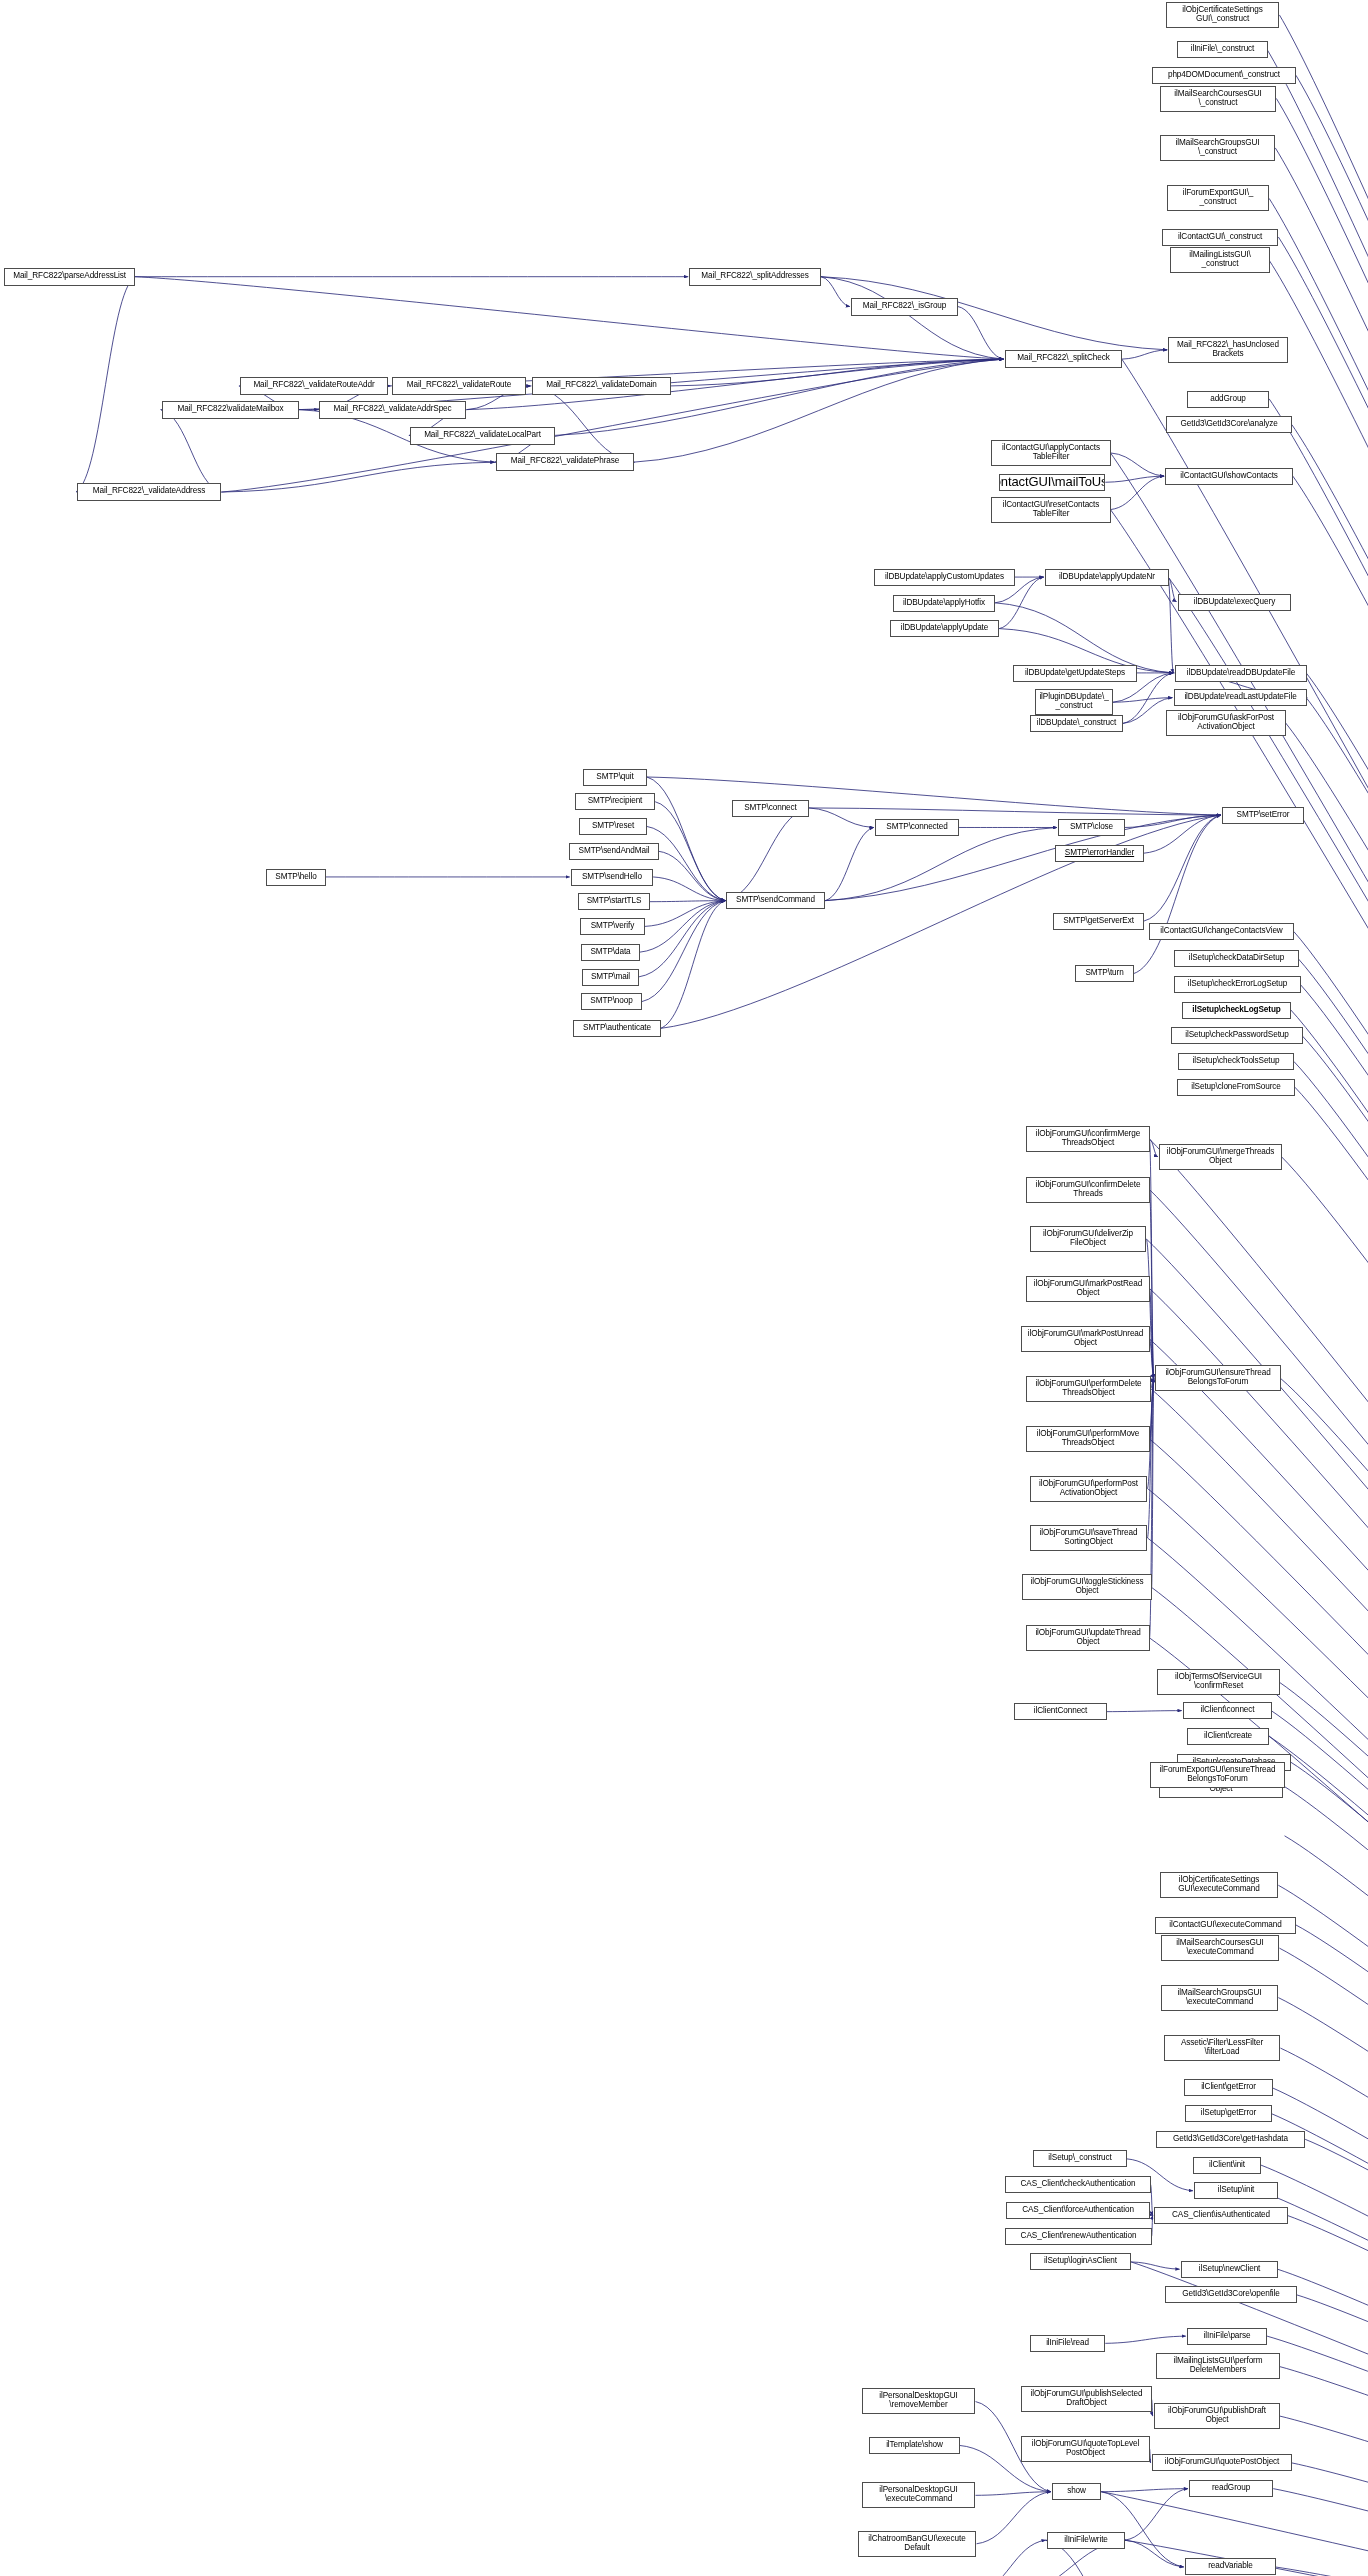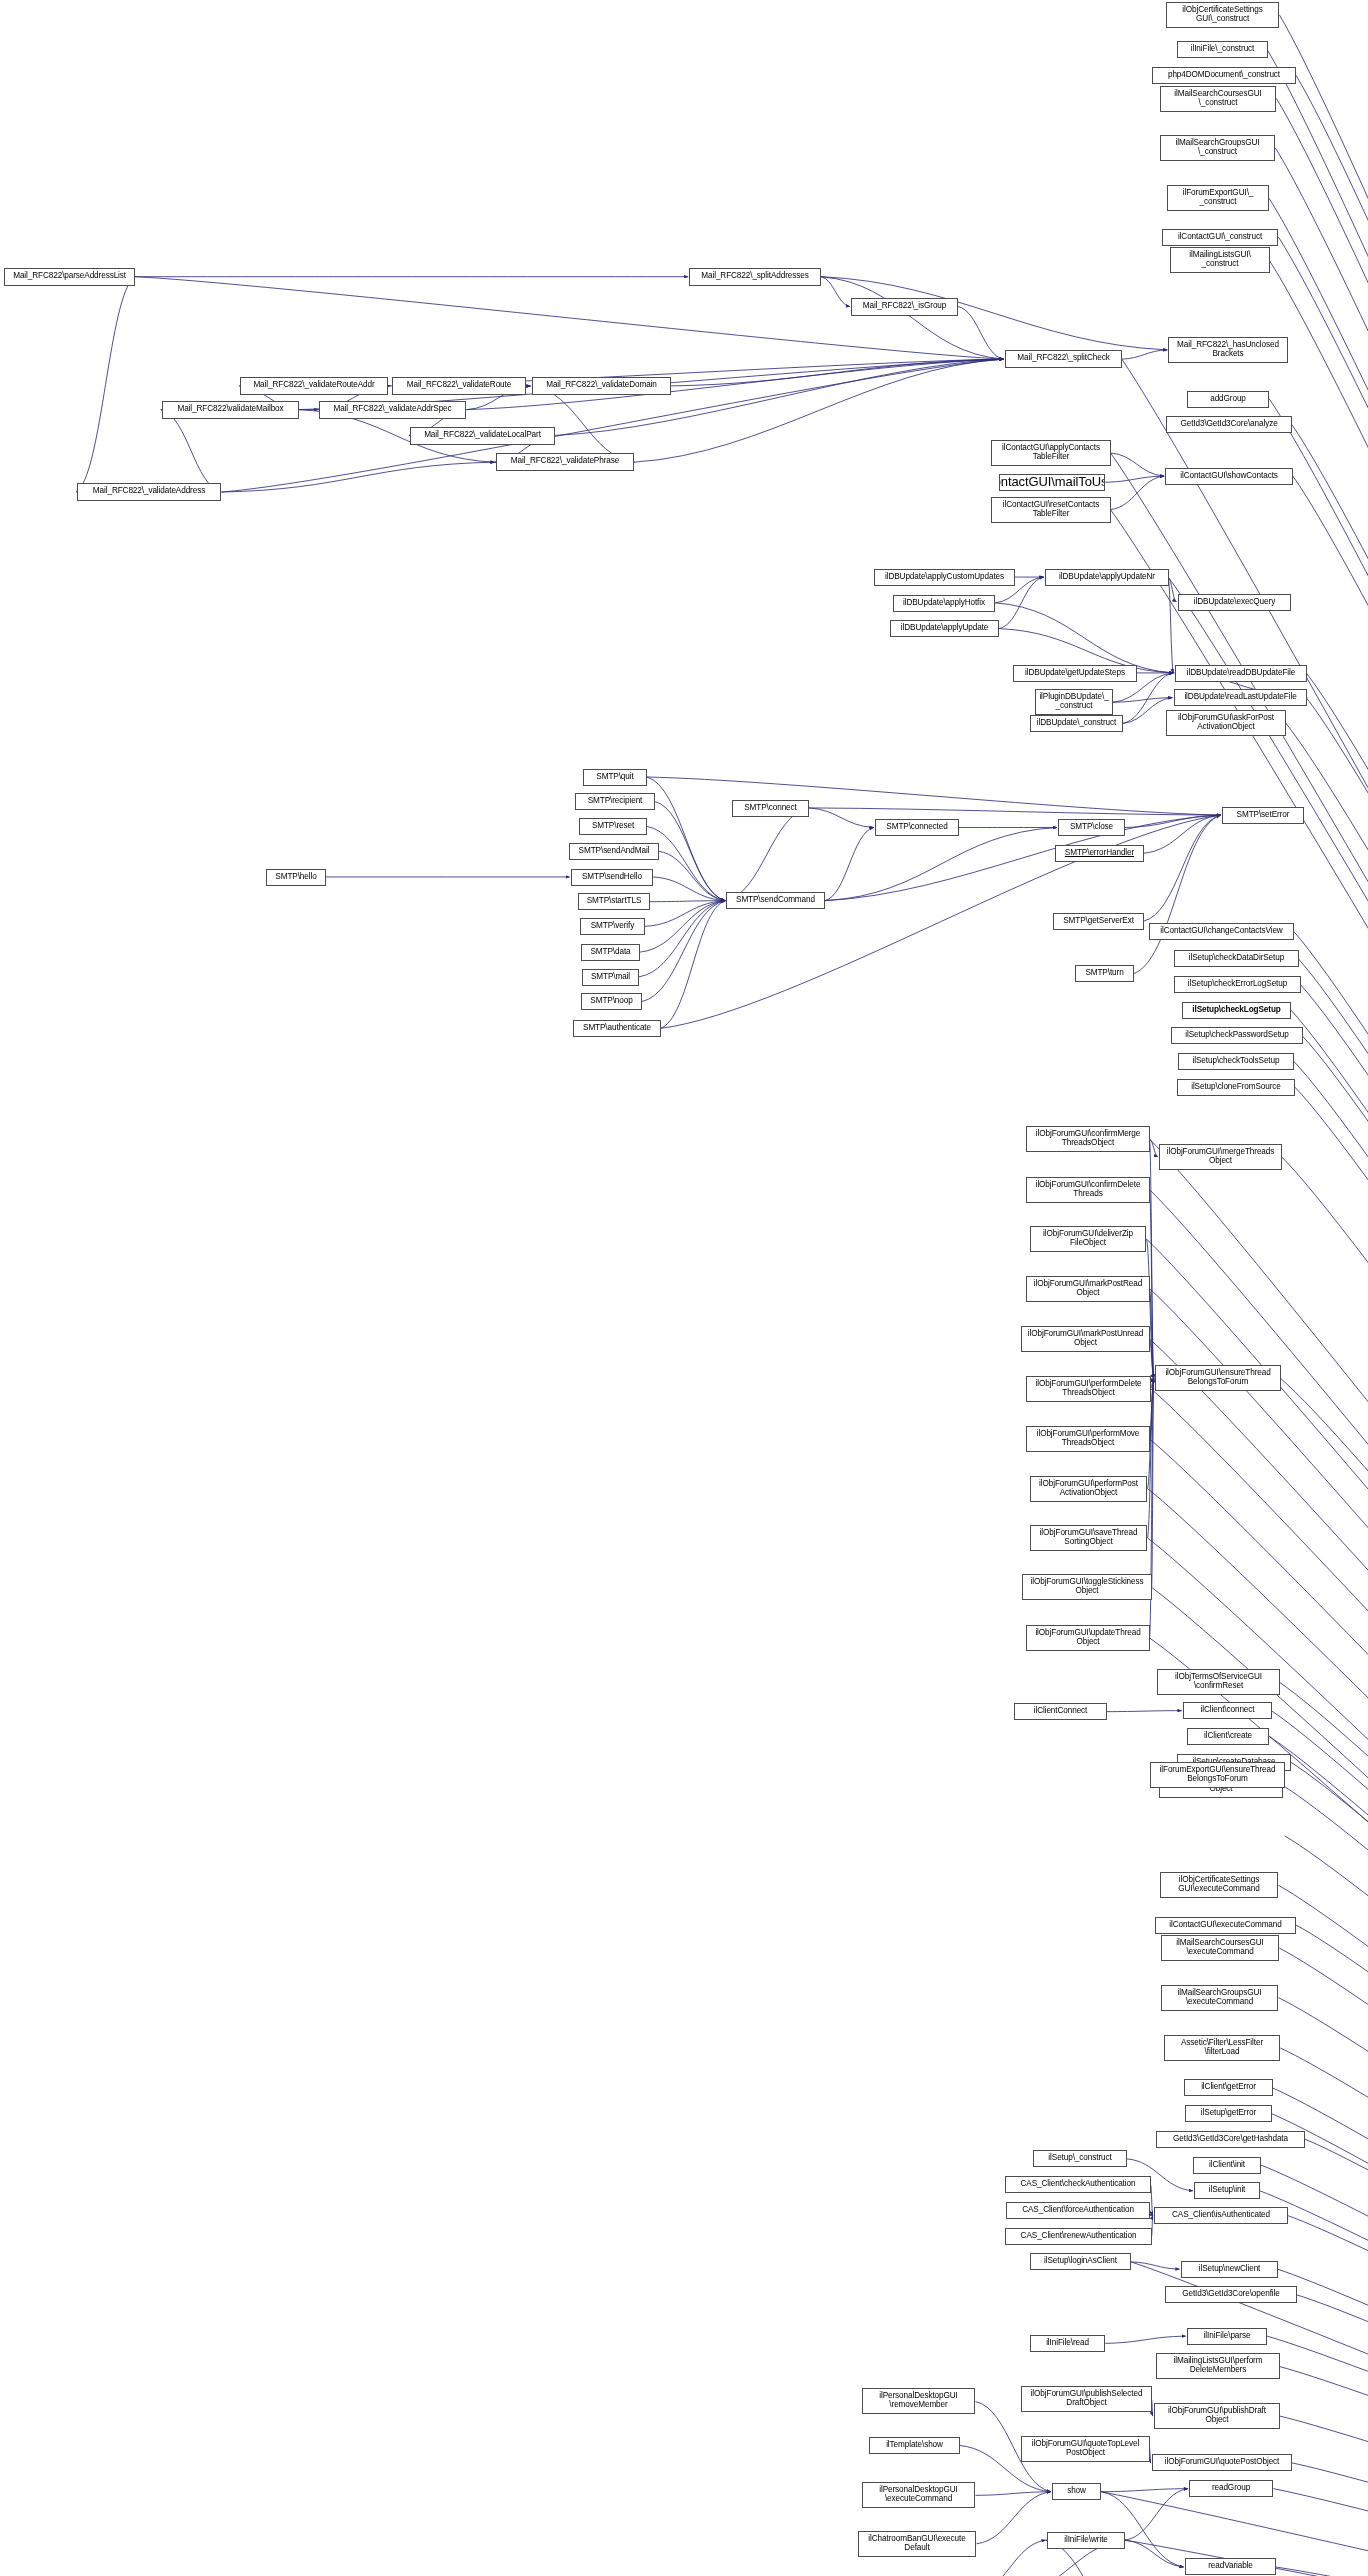--- a/index.html
+++ b/index.html
@@ -345,21 +345,21 @@
       <div class="node" style="left: 1161px; top: 1985px; width: 117px; height: 26px; font-size: 8.2px;">ilMailSearchGroupsGUI
 \executeCommand</div>
       <div class="node" style="left: 1164px; top: 2035px; width: 116px; height: 26px; font-size: 8.2px;">Assetic\Filter\LessFilter
 \filterLoad</div>
       <div class="node" style="left: 1184px; top: 2079px; width: 89px; height: 16.5px; font-size: 8.2px;">ilClient\getError</div>
       <div class="node" style="left: 1185px; top: 2105px; width: 87px; height: 16.5px; font-size: 8.2px;">ilSetup\getError</div>
       <div class="node" style="left: 1156px; top: 2131px; width: 149px; height: 16.5px; font-size: 8.2px;">GetId3\GetId3Core\getHashdata</div>
       <div class="node" style="left: 1033px; top: 2150px; width: 94px; height: 16.5px; font-size: 8.2px;">ilSetup\_construct</div>
       <div class="node" style="left: 1193px; top: 2157px; width: 68px; height: 16.5px; font-size: 8.2px;">ilClient\init</div>
       <div class="node" style="left: 1005px; top: 2176px; width: 146px; height: 16.5px; font-size: 8.2px;">CAS_Client\checkAuthentication</div>
-      <div class="node" style="left: 1194px; top: 2182px; width: 66px; height: 16.5px; font-size: 8.2px;">ilSetup\init</div>
+      <div class="node" style="left: 1194px; top: 2182px; width: 84px; height: 16.5px; font-size: 8.2px;">ilSetup\init</div>
       <div class="node" style="left: 1006px; top: 2202px; width: 144px; height: 16.5px; font-size: 8.2px;">CAS_Client\forceAuthentication</div>
       <div class="node" style="left: 1154px; top: 2207px; width: 134px; height: 16.5px; font-size: 8.2px;">CAS_Client\isAuthenticated</div>
       <div class="node" style="left: 1005px; top: 2228px; width: 147px; height: 16.5px; font-size: 8.2px;">CAS_Client\renewAuthentication</div>
       <div class="node" style="left: 1030px; top: 2253px; width: 101px; height: 16.5px; font-size: 8.2px;">ilSetup\loginAsClient</div>
       <div class="node" style="left: 1181px; top: 2261px; width: 97px; height: 16.5px; font-size: 8.2px;">ilSetup\newClient</div>
       <div class="node" style="left: 1165px; top: 2286px; width: 132px; height: 16.5px; font-size: 8.2px;">GetId3\GetId3Core\openfile</div>
       <div class="node" style="left: 1187px; top: 2328px; width: 80px; height: 16.5px; font-size: 8.2px;">ilIniFile\parse</div>
       <div class="node" style="left: 1030px; top: 2335px; width: 75px; height: 16.5px; font-size: 8.2px;">ilIniFile\read</div>
       <div class="node" style="left: 1156px; top: 2353px; width: 124px; height: 26px; font-size: 8.2px;">ilMailingListsGUI\perform
 DeleteMembers</div>

